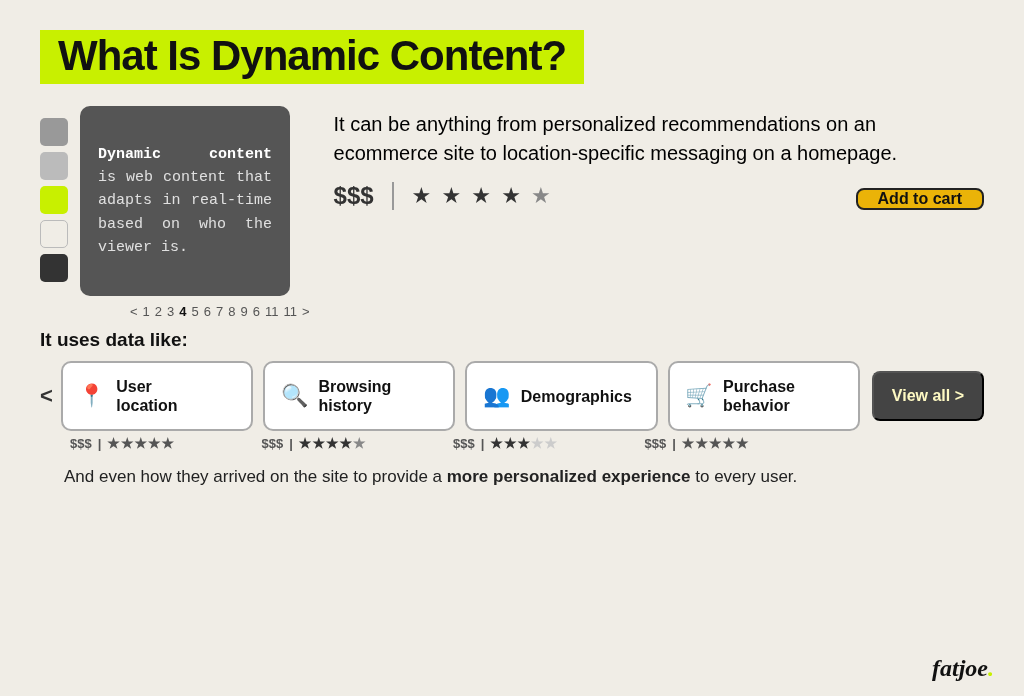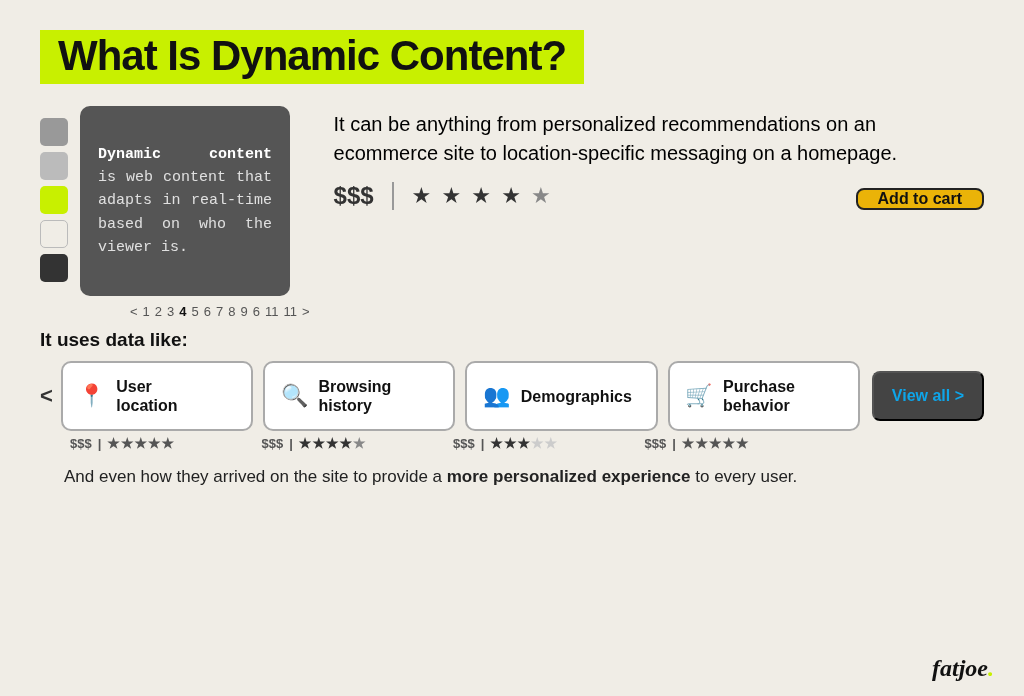--- a/index.html
+++ b/index.html
@@ -234,21 +234,21 @@
       color: #111;
       line-height: 1.2;
     }
 
     .view-all-btn {
       background: #444;
       border-radius: 8px;
       padding: 14px 18px;
       font-size: 16px;
       font-weight: 700;
-      color: #0ea5e9;
+      color: #fef9c3;
       cursor: pointer;
       white-space: nowrap;
       margin-left: 12px;
       flex-shrink: 0;
     }
 
     
     .cards-stars-row {
       display: flex;
       flex-direction: row;

